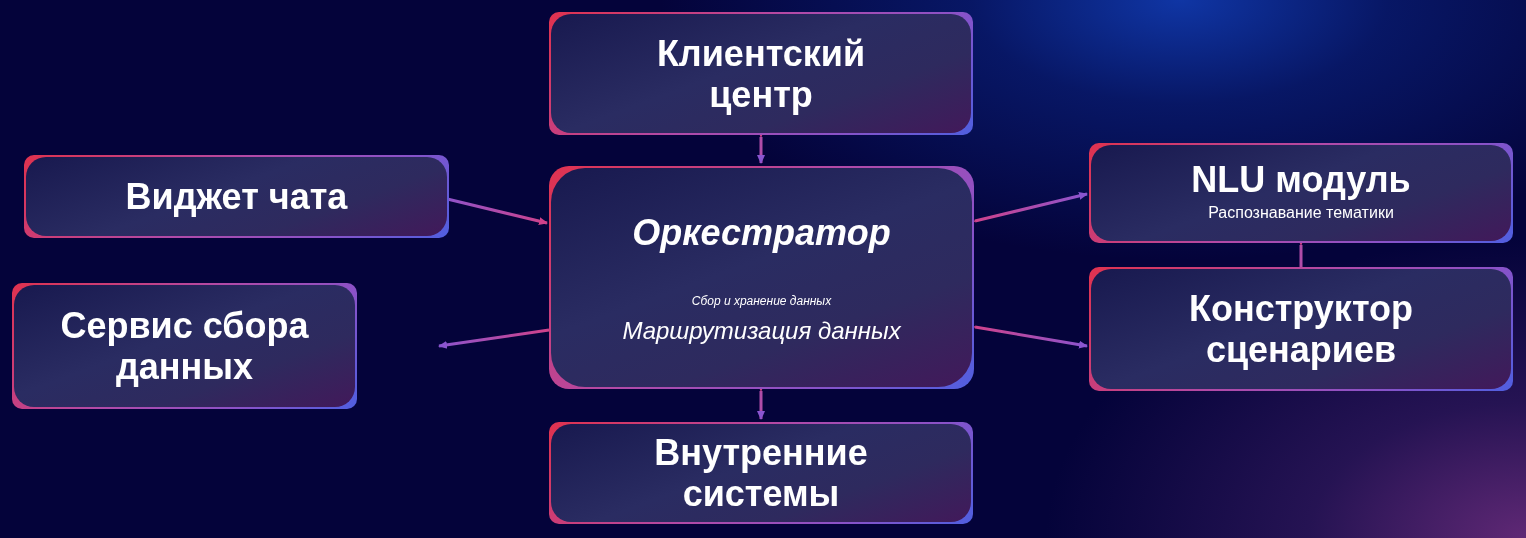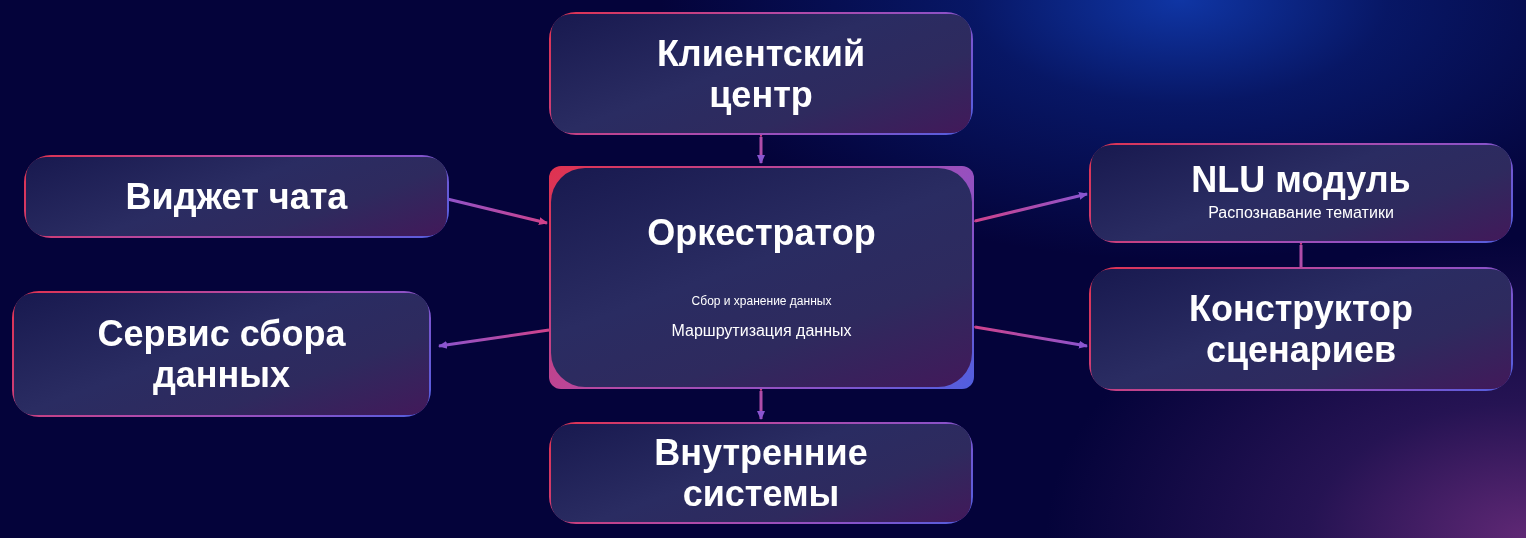--- a/index.html
+++ b/index.html
@@ -6,33 +6,33 @@
     body {
       width: 1526px; height: 538px; overflow: hidden; position: relative;
       font-family: "Liberation Sans", sans-serif;
       background:
         radial-gradient(ellipse 520px 260px at 1180px 0px, rgba(16,56,170,0.95) 0%, rgba(10,36,130,0.6) 40%, rgba(4,8,64,0) 100%),
         radial-gradient(ellipse 480px 300px at 1526px 538px, rgba(100,42,120,0.95) 0%, rgba(60,30,100,0.6) 45%, rgba(4,6,50,0) 100%),
         #04033a;
     }
     .box {
       position: absolute; box-sizing: border-box;
-      border-radius: 27px; padding: 2px;
+      border-radius: 10px; padding: 2px;
       background: linear-gradient(135deg, #e0324e 0%, #b24aa8 45%, #8a52c8 75%, #4f5fe0 100%);
     }
     .box-inner {
       width: 100%; height: 100%; box-sizing: border-box; border-radius: 20px;
       background: linear-gradient(160deg, #18194f 0%, #2a2c62 45%, #2e2a5e 70%, #42195a 100%);
       display: flex; flex-direction: column; align-items: center; justify-content: center;
       color: #fff; text-align: center;
     }
     .title { font-weight: bold; font-size: 36px; line-height: 41px; }
     .sub { font-size: 16px; line-height: 25px; }
     .center .box-inner { border-radius: 34px; }
-    .center { border-radius: 12px; }
+    .center { border-radius: 20px; font-style: italic; }
     svg.arrows { position: absolute; left: 0; top: 0; }
   </style>
 </head>
 <body>
 
 <svg class="arrows" width="1526" height="538" viewBox="0 0 1526 538">
   <defs>
     <marker id="headPink" markerWidth="10" markerHeight="10" refX="8" refY="5" orient="auto" markerUnits="userSpaceOnUse">
       <path d="M0,1 L9,5 L0,9 Z" fill="#d0428a"></path>
     </marker>
@@ -82,33 +82,33 @@
     <div class="title">центр</div>
   </div>
 </div>
 
 <div class="box" style="left:24px; top:155px; width:425px; height:83px;">
   <div class="box-inner">
     <div class="title">Виджет чата</div>
   </div>
 </div>
 
-<div class="box" style="left:12px; top:283px; width:419px; height:126px;margin-top:8px;">
+<div class="box" style="left:12px; top:283px; width:345px; height:126px;">
   <div class="box-inner">
     <div class="title">Сервис сбора</div>
     <div class="title">данных</div>
   </div>
 </div>
 
 <div class="box center" style="left:549px; top:166px; width:425px; height:223px;">
   <div class="box-inner" style="justify-content:flex-start; padding-top:44px;">
     <div class="title">Оркестратор</div>
     <div style="height:34px;"></div>
     <div class="sub" style="font-size:12px; line-height:29px;">Сбор и хранение данных</div>
-    <div class="sub" style="font-size:16px; line-height:29px;">Маршрутизация данных</div>
+    <div class="sub" style="font-size:24px; line-height:29px;">Маршрутизация данных</div>
   </div>
 </div>
 
 <div class="box" style="left:1089px; top:143px; width:424px; height:100px;">
   <div class="box-inner" style="justify-content:flex-start; padding-top:14px;">
     <div class="title">NLU модуль</div>
     <div class="sub">Распознавание тематики</div>
   </div>
 </div>
 

